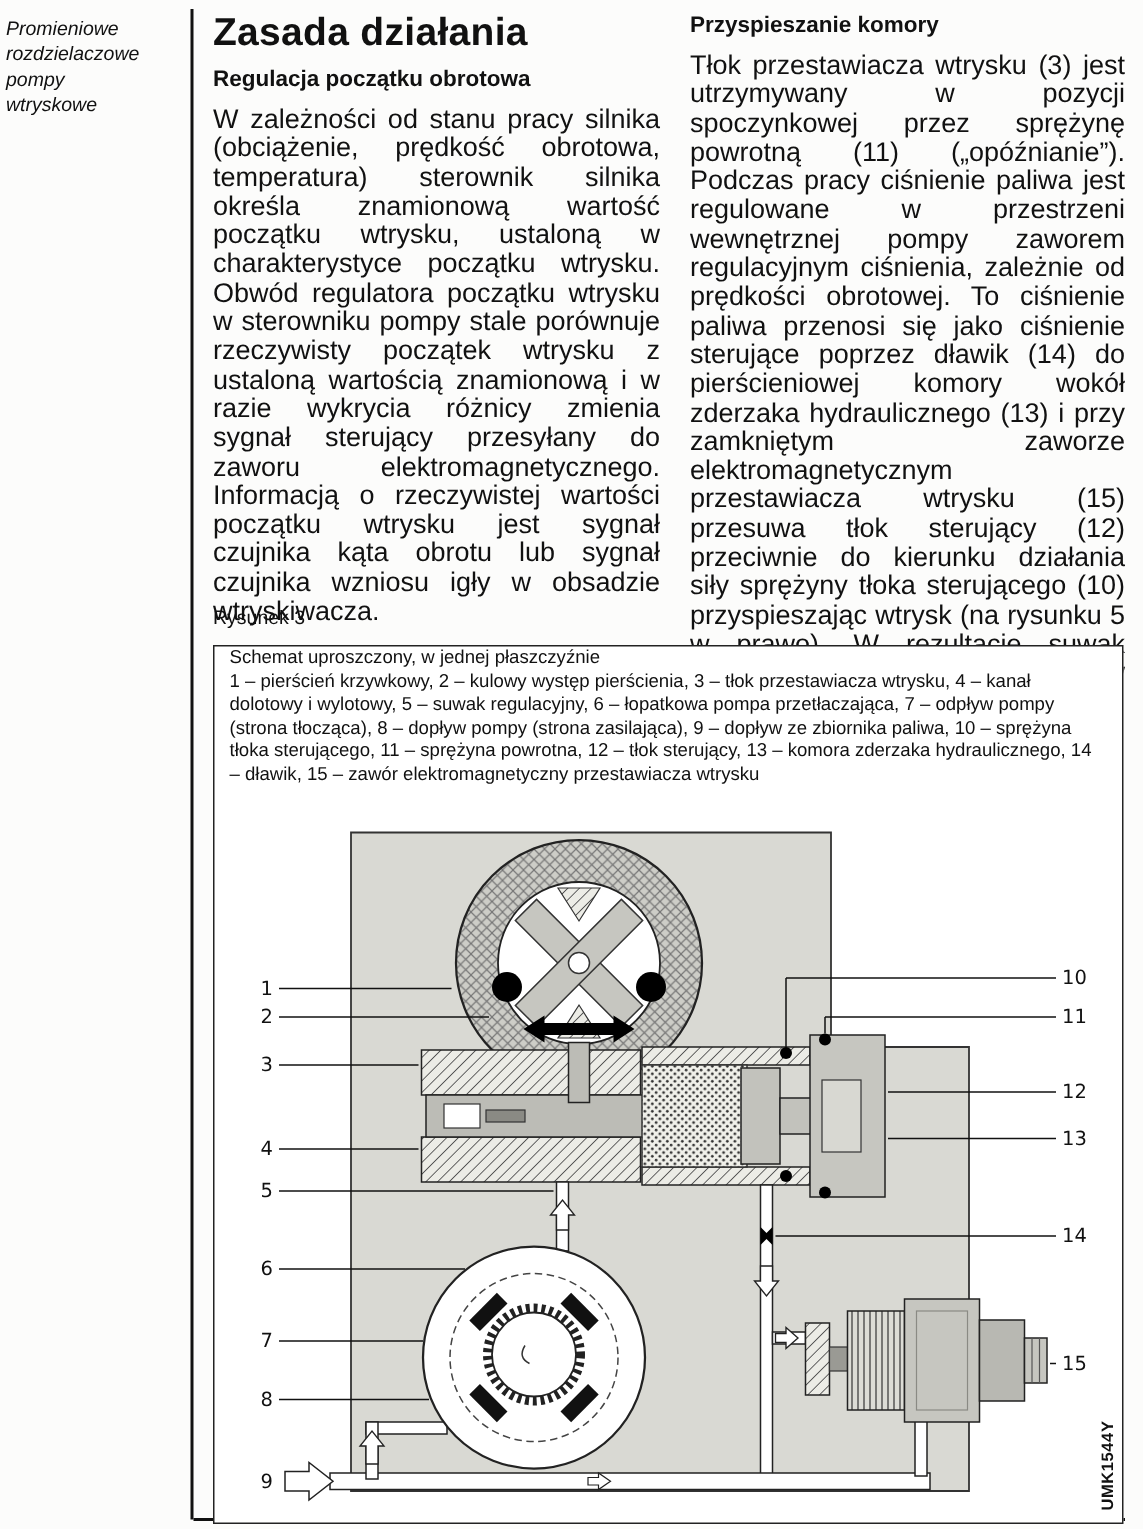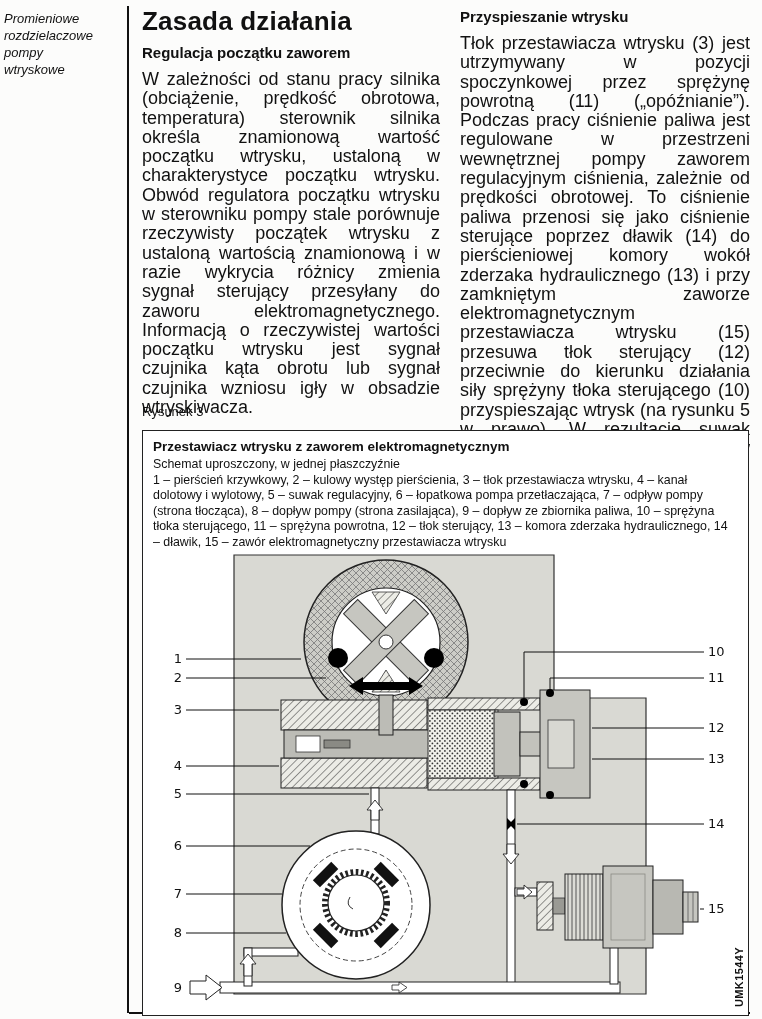--- a/index.html
+++ b/index.html
@@ -29,33 +29,32 @@
 rozdzielaczowe
 pompy
 wtryskowe</div>
 <div class="page-number">22</div>
 <div class="vrule"></div>
 <div class="hrule-bottom"></div>
 
 <h1 class="page-title">Zasada działania</h1>
 
 <section class="col col-left">
-  <h2>Regulacja początku zaworem</h2>
+  <h2>Regulacja początku obrotowa</h2>
   <p>W zależności od stanu pracy silnika (obciążenie, prędkość obrotowa, temperatura) sterownik silnika określa znamionową wartość początku wtrysku, ustaloną w charakterystyce początku wtrysku. Obwód regulatora początku wtrysku w sterowniku pompy stale porównuje rzeczywisty początek wtrysku z ustaloną wartością znamionową i w razie wykrycia różnicy zmienia sygnał sterujący przesyłany do zaworu elektromagnetycznego. Informacją o rzeczywistej wartości początku wtrysku jest sygnał czujnika kąta obrotu lub sygnał czujnika wzniosu igły w obsadzie wtryskiwacza.</p>
 </section>
 
 <section class="col col-right">
-  <h2>Przyspieszanie wtrysku</h2>
+  <h2>Przyspieszanie komory</h2>
   <p>Tłok przestawiacza wtrysku (3) jest utrzymywany w pozycji spoczynkowej przez sprężynę powrotną (11) („opóźnianie”). Podczas pracy ciśnienie paliwa jest regulowane w przestrzeni wewnętrznej pompy zaworem regulacyjnym ciśnienia, zależnie od prędkości obrotowej. To ciśnienie paliwa przenosi się jako ciśnienie sterujące poprzez dławik (14) do pierścieniowej komory wokół zderzaka hydraulicznego (13) i przy zamkniętym zaworze elektromagnetycznym przestawiacza wtrysku (15) przesuwa tłok sterujący (12) przeciwnie do kierunku działania siły sprężyny tłoka sterującego (10) przyspieszając wtrysk (na rysunku 5 w prawo). W rezultacie suwak regulacyjny (5) przesuwając się w kierunku</p>
 </section>
 
 <div class="figure-label">Rysunek 3</div>
 
 <figure class="figure-box">
-  <div class="fig-title">Przestawiacz wtrysku z zaworem elektromagnetycznym</div>
   <div class="fig-caption">
     <div>Schemat uproszczony, w jednej płaszczyźnie</div>
     <div>1 – pierścień krzywkowy, 2 – kulowy występ pierścienia, 3 – tłok przestawiacza wtrysku, 4 – kanał dolotowy i wylotowy, 5 – suwak regulacyjny, 6 – łopatkowa pompa przetłaczająca, 7 – odpływ pompy (strona tłocząca), 8 – dopływ pompy (strona zasilająca), 9 – dopływ ze zbiornika paliwa, 10 – sprężyna tłoka sterującego, 11 – sprężyna powrotna, 12 – tłok sterujący, 13 – komora zderzaka hydraulicznego, 14 – dławik, 15 – zawór elektromagnetyczny przestawiacza wtrysku</div>
   </div>
 
   <svg class="fig-diagram" width="598" height="458" viewBox="0 0 598 458">
     <defs>
       <pattern id="pat-hatch" width="5.5" height="5.5" patternUnits="userSpaceOnUse" patternTransform="rotate(45)">
         <rect width="5.5" height="5.5" fill="#ecece6"></rect>
         <line x1="0" y1="0" x2="0" y2="5.5" stroke="#444" stroke-width="1.1"></line>

